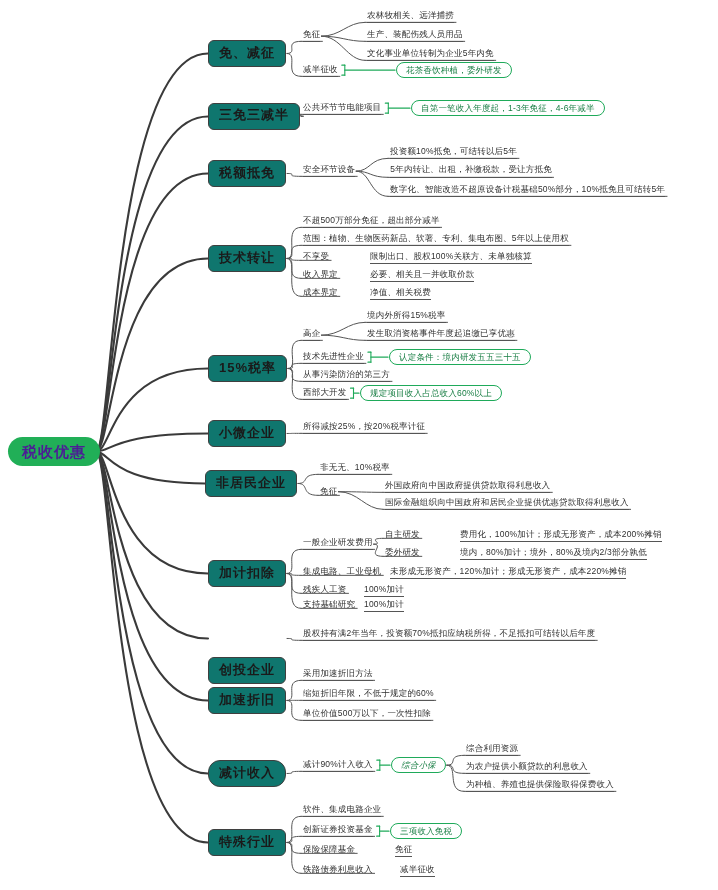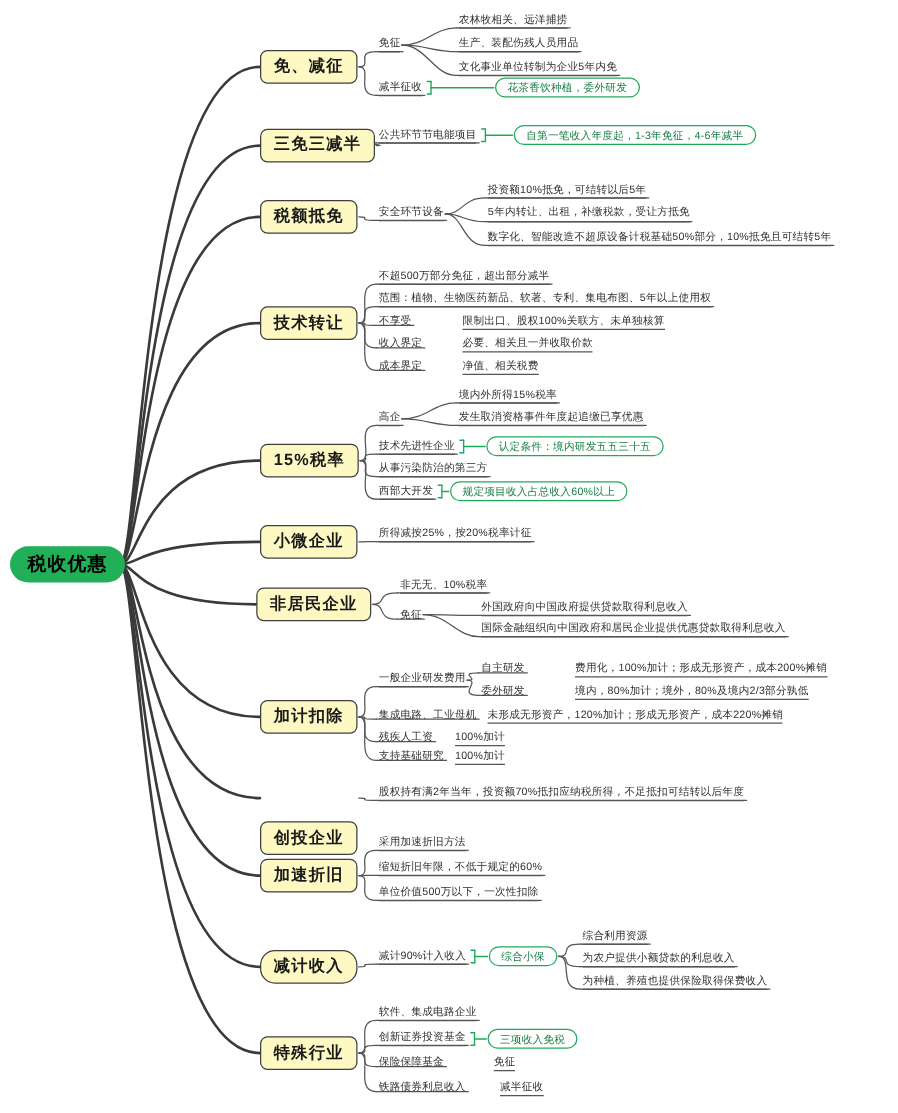--- a/index.html
+++ b/index.html
@@ -28,31 +28,31 @@
     pointer-events: none;
   }
   .node {
     position: absolute;
     white-space: nowrap;
     box-sizing: border-box;
   }
   
   .root-node {
     background: #21af57;
-    color: #000000;
+    color: #4c1d95;
     font-size: 15px;
     font-weight: bold;
     border-radius: 16px;
     padding: 6px 14px;
     letter-spacing: 1px;
     line-height: 1.15;
   }
   
   .l1-node {
-    background: #fef9c3;
+    background: #0f766e;
     color: #1a1a1a;
     border: 1.4px solid #3f3f3f;
     border-radius: 6px;
     font-size: 13px;
     font-weight: bold;
     padding: 5px 10px;
     letter-spacing: 1px;
     line-height: 1.15;
   }
   
@@ -290,21 +290,21 @@
   <div class="node l1-node" style="left:208px; top:657px;">创投企业</div>
   <div class="node leaf underline" style="left:303px; top:629px; padding-bottom:2px;">股权持有满2年当年，投资额70%抵扣应纳税所得，不足抵扣可结转以后年度</div>
 
   <div class="node l1-node" style="left:208px; top:687px;">加速折旧</div>
   <div class="node leaf underline" style="left:303px; top:669px; padding-bottom:2px;">采用加速折旧方法</div>
   <div class="node leaf underline" style="left:303px; top:689px; padding-bottom:2px;">缩短折旧年限，不低于规定的60%</div>
   <div class="node leaf underline" style="left:303px; top:709px; padding-bottom:2px;">单位价值500万以下，一次性扣除</div>
 
   <div class="node l1-node" style="left:208px; top:760px;border-radius:12px;">减计收入</div>
   <div class="node leaf underline" style="left:303px; top:760px; padding-bottom:2px;">减计90%计入收入</div>
-  <div class="node pill" style="left:391px; top:757px;">综合小保</div>
+  <div class="node pill" style="left:391px; top:757px;font-style:italic;">综合小保</div>
   <div class="node leaf underline" style="left:466px; top:744px; padding-bottom:2px;">综合利用资源</div>
   <div class="node leaf underline" style="left:466px; top:762px; padding-bottom:2px;">为农户提供小额贷款的利息收入</div>
   <div class="node leaf underline" style="left:466px; top:780px; padding-bottom:2px;">为种植、养殖也提供保险取得保费收入</div>
 
   <div class="node l1-node" style="left:208px; top:829px;">特殊行业</div>
   <div class="node leaf underline" style="left:303px; top:805px; padding-bottom:2px;">软件、集成电路企业</div>
 
   <div class="node leaf underline" style="left:303px; top:825px; padding-bottom:2px;">创新证券投资基金</div>
   <div class="node pill" style="left:390px; top:823px;">三项收入免税</div>
 

